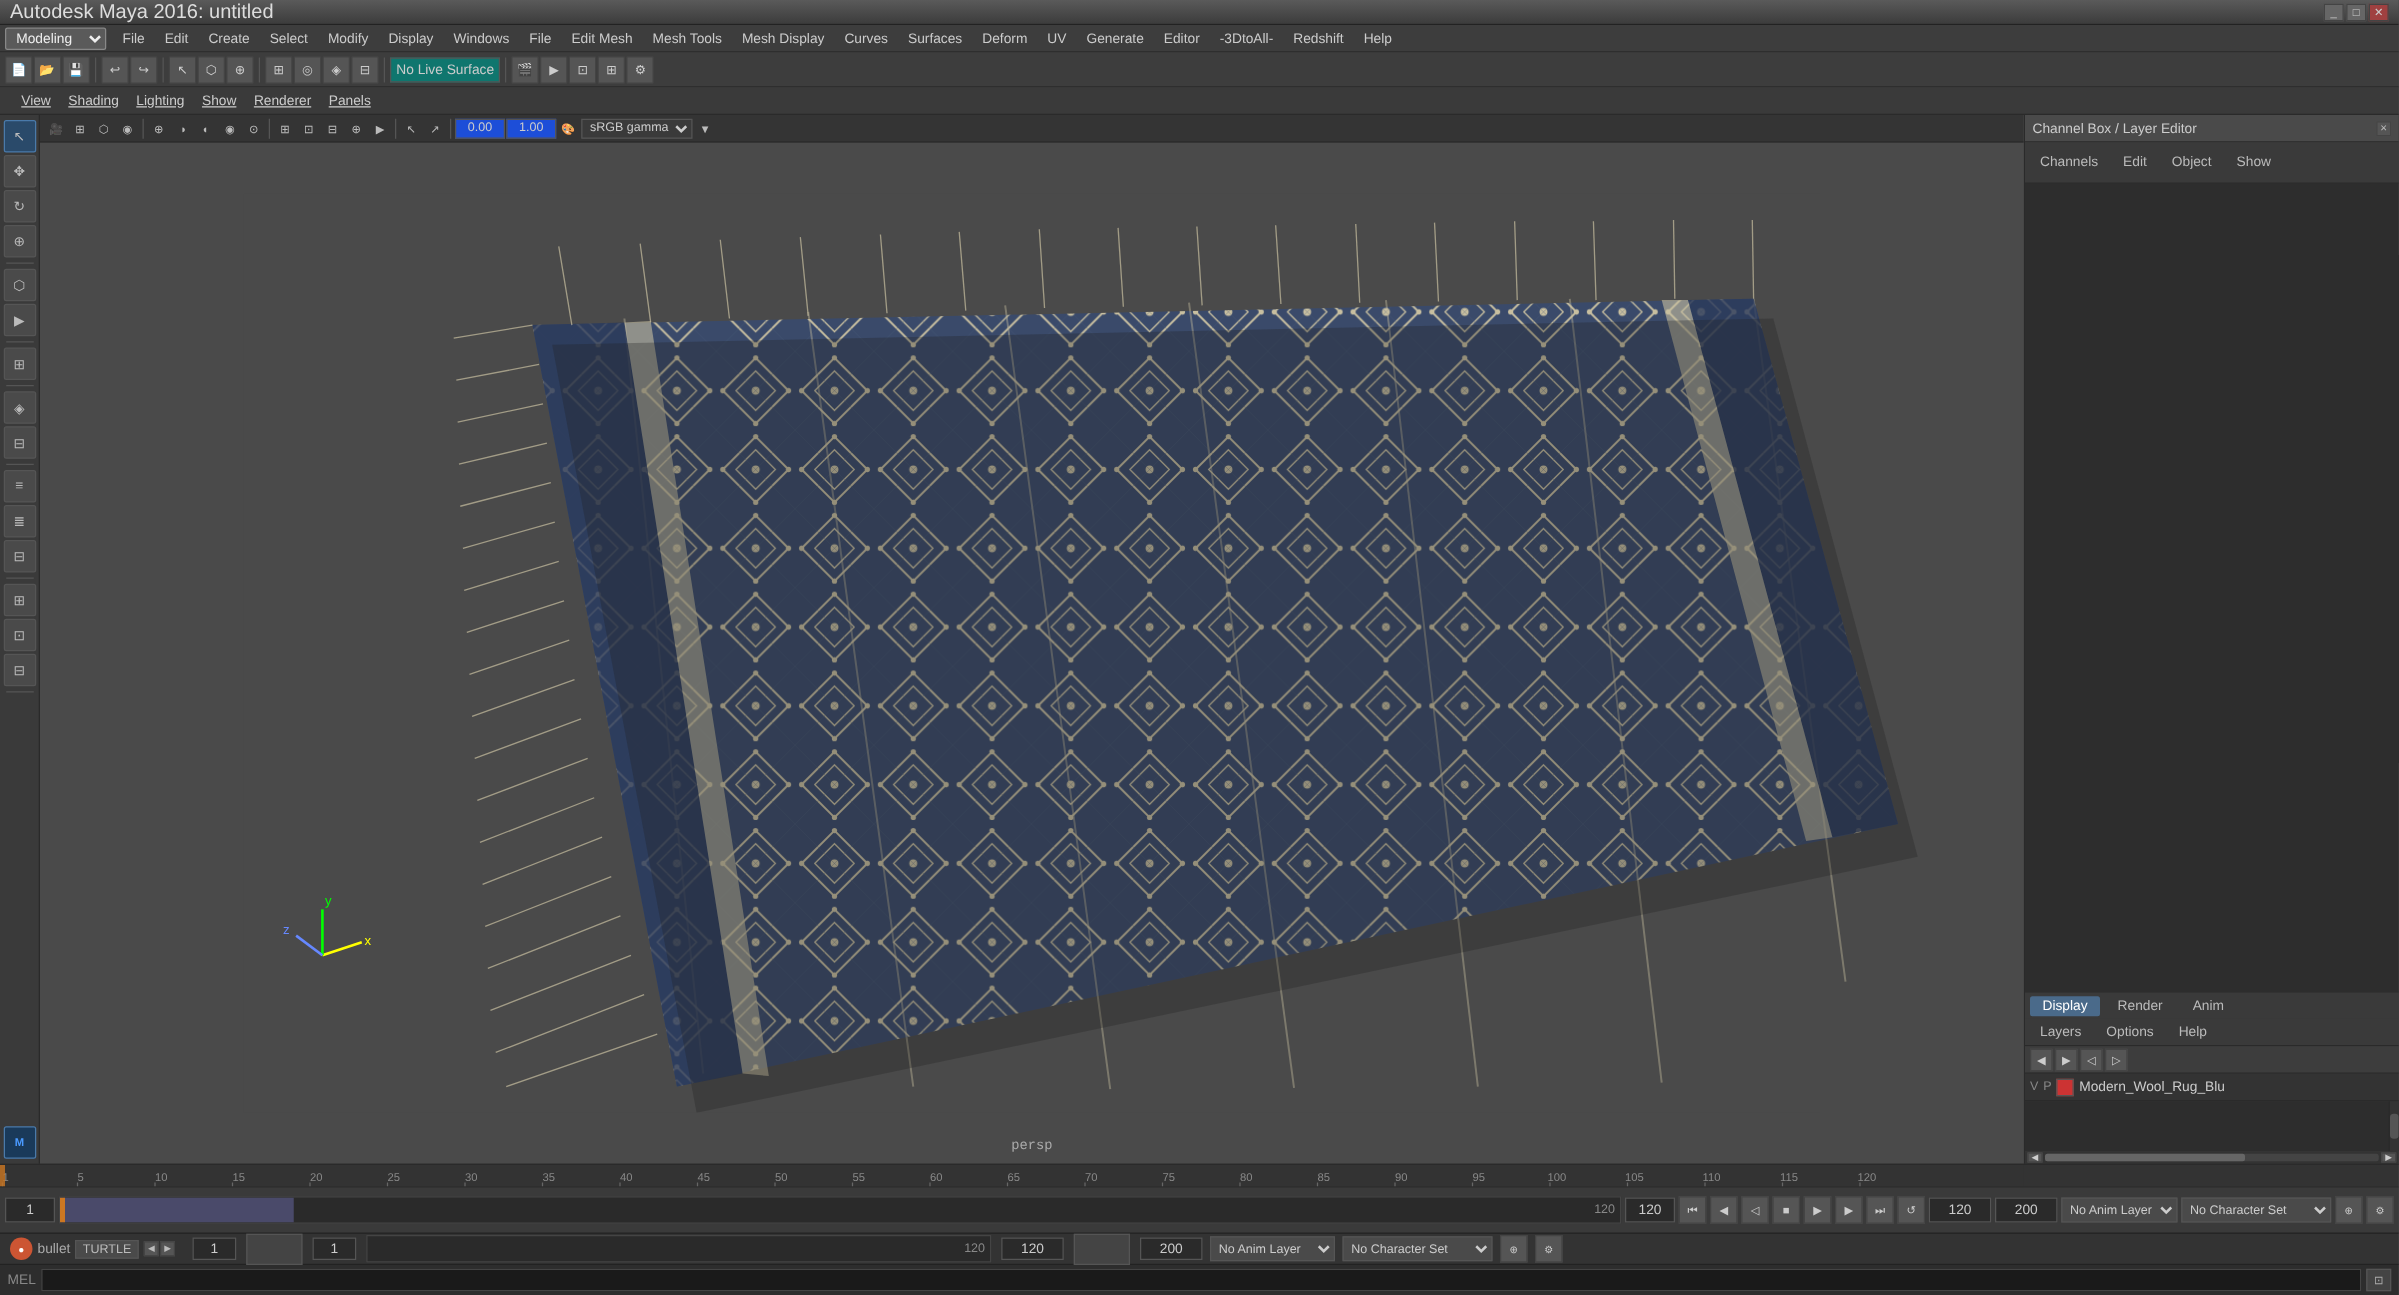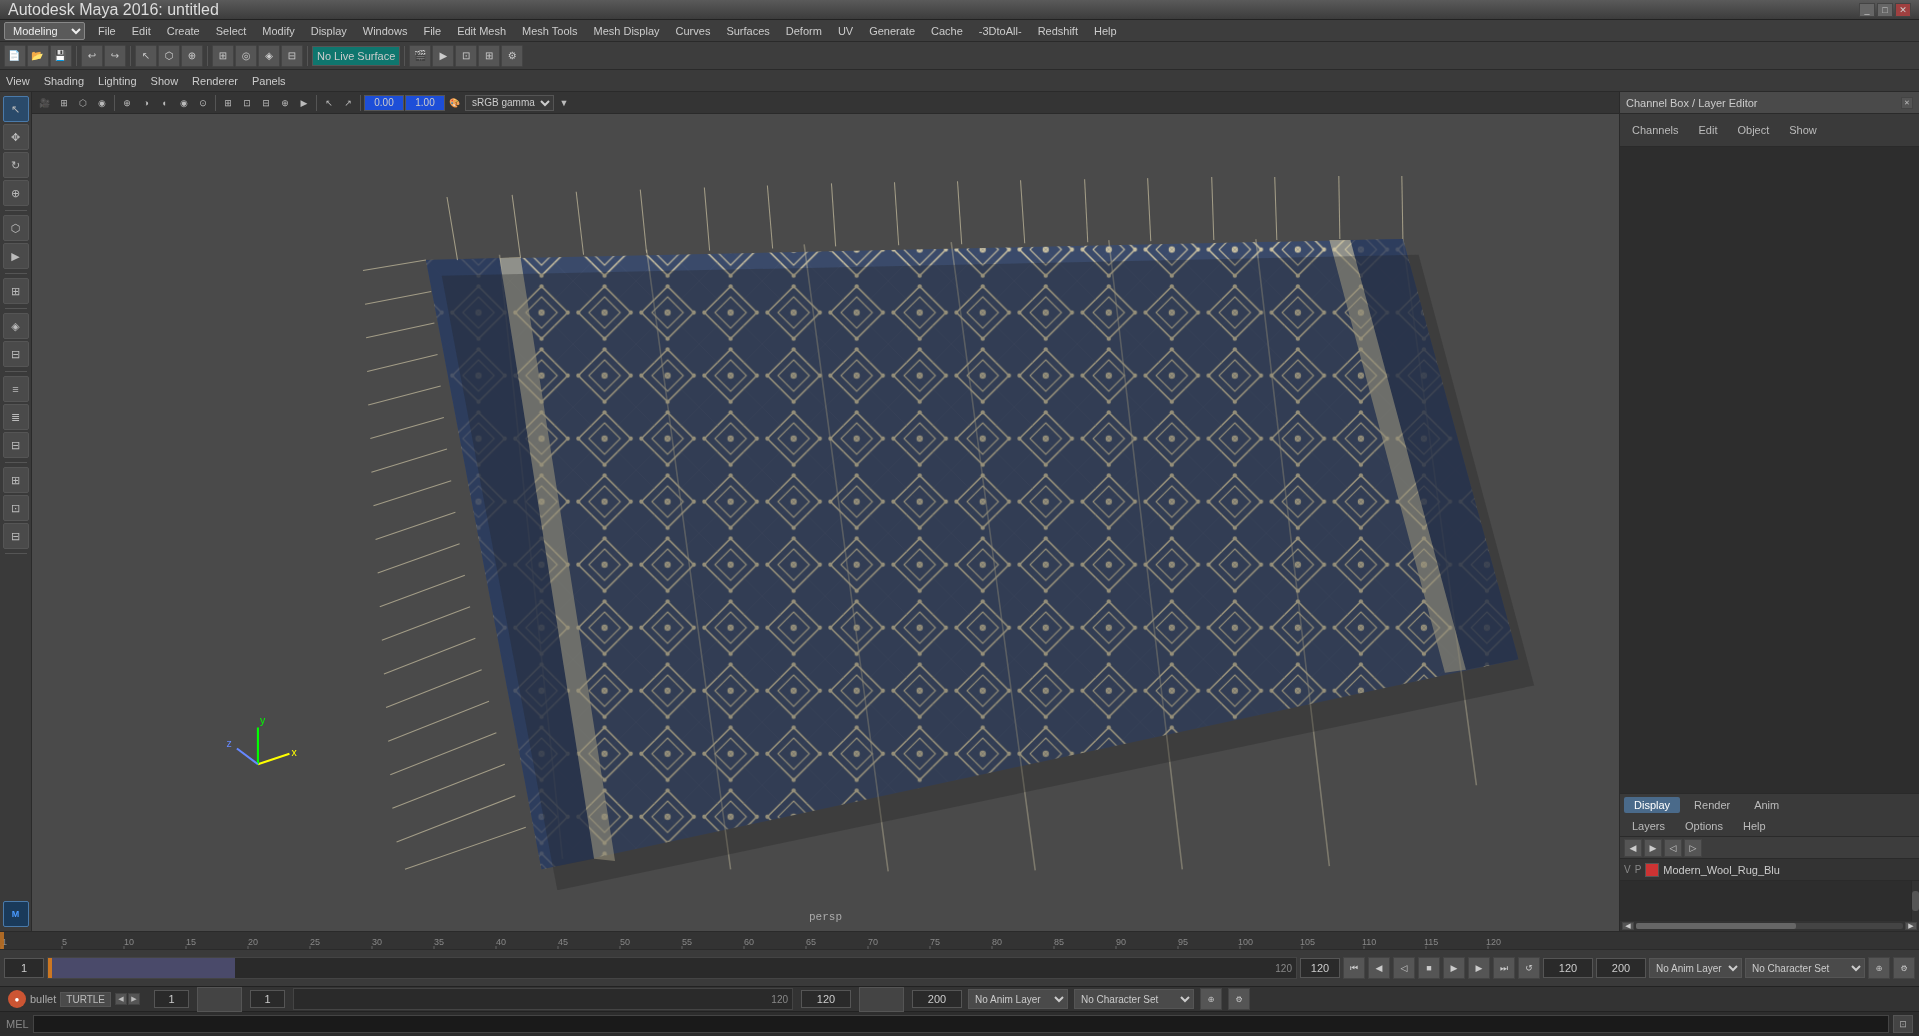--- a/index.html
+++ b/index.html
@@ -115,23 +115,24 @@
       align-items: center;
       min-width: 80px;
     }
 
     
     #toolbar2 {
       height: 22px;
       background: #3a3a3a;
       display: flex;
       align-items: center;
-      padding: 0 0;
+      padding: 0 11px;
       border-bottom: 1px solid #2a2a2a;
       gap: 2px;
+      text-decoration: underline;
     }
     .view-menu-item {
       padding: 1px 6px;
       font-size: 11px;
       color: #cccccc;
       cursor: pointer;
     }
 
     
     #main-layout {
@@ -530,21 +531,21 @@
   <span class="menu-item">Windows</span>
   <span class="menu-item">File</span>
   <span class="menu-item">Edit Mesh</span>
   <span class="menu-item">Mesh Tools</span>
   <span class="menu-item">Mesh Display</span>
   <span class="menu-item">Curves</span>
   <span class="menu-item">Surfaces</span>
   <span class="menu-item">Deform</span>
   <span class="menu-item">UV</span>
   <span class="menu-item">Generate</span>
-  <span class="menu-item">Cache</span>
+  <span class="menu-item">Editor</span>
   <span class="menu-item">-3DtoAll-</span>
   <span class="menu-item">Redshift</span>
   <span class="menu-item">Help</span>
 </div>
 
 <div id="toolbar1">
   <div class="tb-btn" title="New">📄</div>
   <div class="tb-btn" title="Open">📂</div>
   <div class="tb-btn" title="Save">💾</div>
   <div class="tb-separator"></div>

